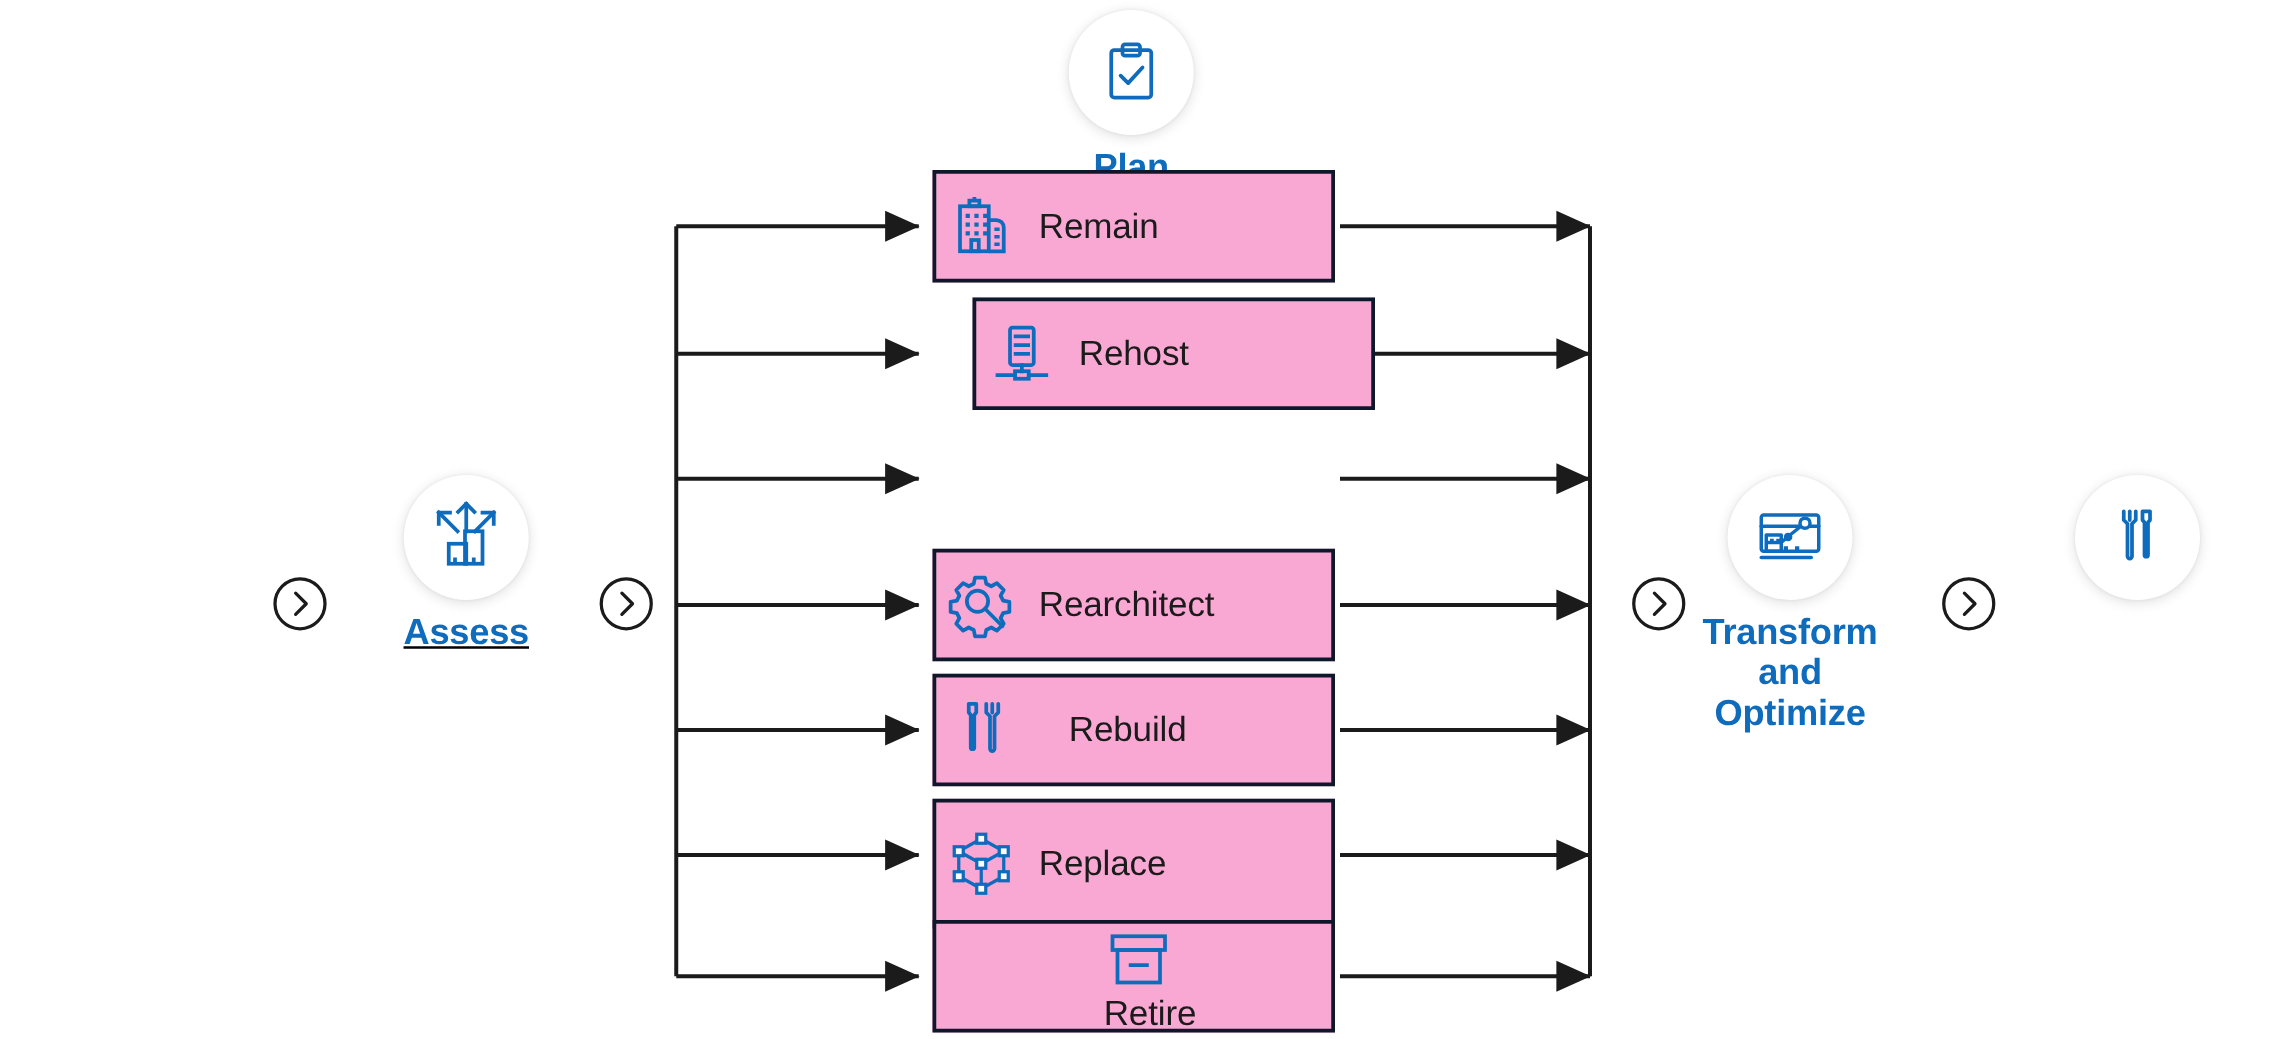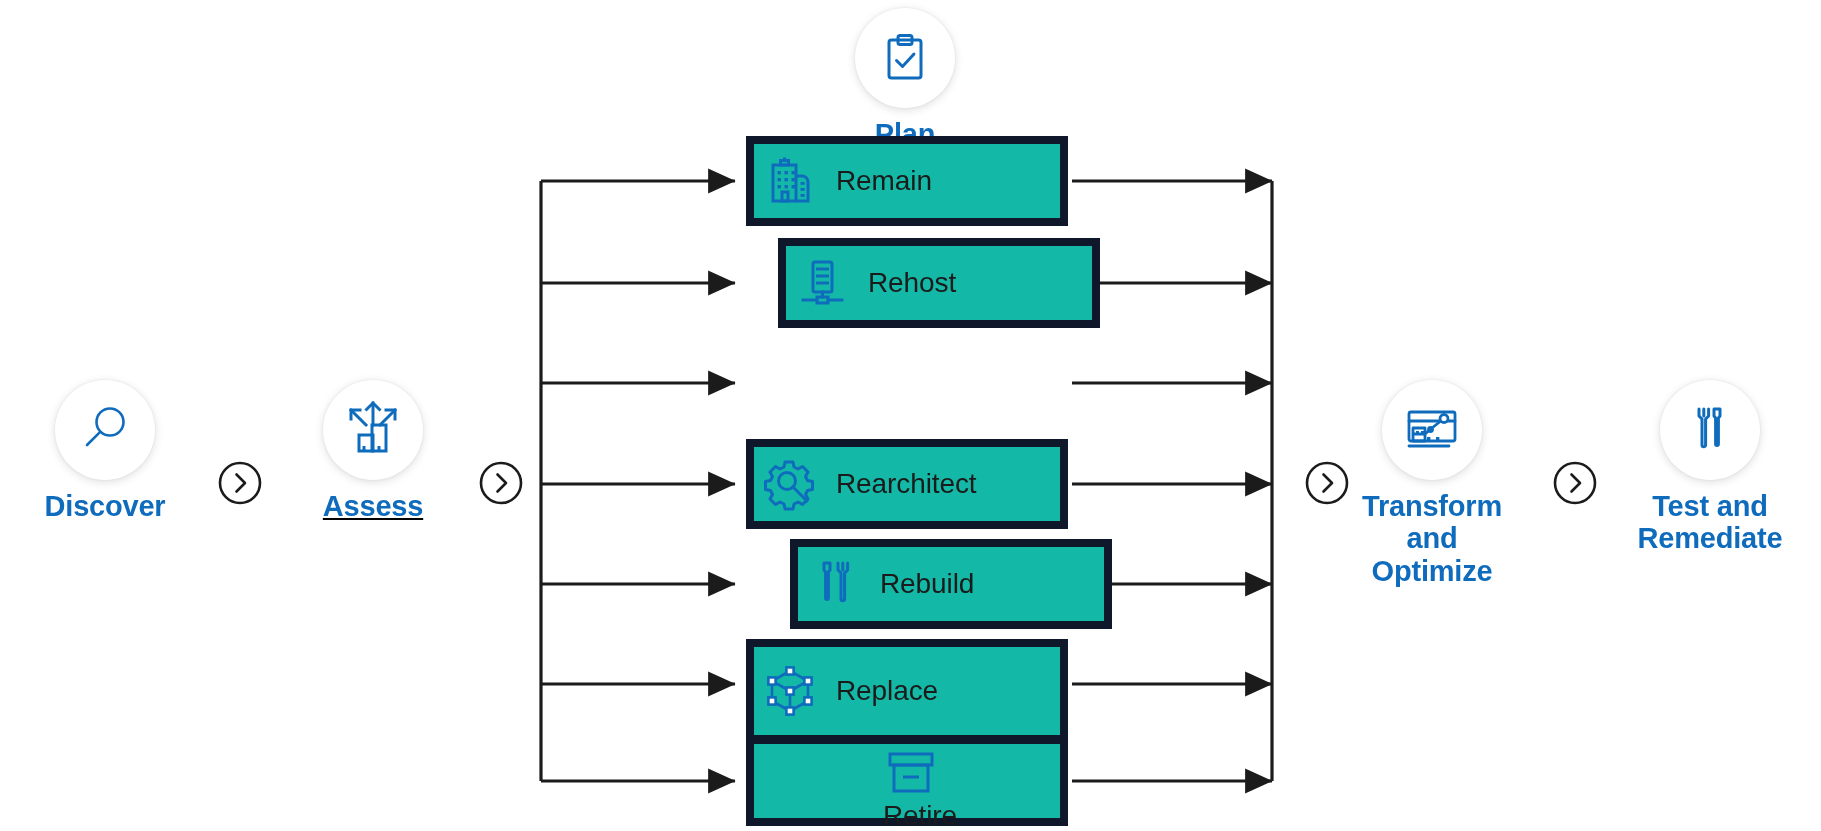--- a/index.html
+++ b/index.html
@@ -61,22 +61,22 @@
   .chev {
     position: absolute;
     width: 44px;
     height: 44px;
   }
 
   
   .opt-box {
     position: absolute;
     box-sizing: border-box;
-    border: 8px solid #0f172a;
-    background: #14b8a6;
+    border: 3px solid #0f172a;
+    background: #f9a8d4;
     display: flex;
     align-items: center;
     padding-left: 8px;
   }
   .opt-icon {
     width: 56px;
     height: 56px;
     flex: 0 0 56px;
     display: flex;
     align-items: center;
@@ -117,29 +117,20 @@
 
     <path d="M1072,181 L1272,181" stroke="#1b1b1b" stroke-width="3.2" fill="none" marker-end="url(#arrowhead)"></path>
     <path d="M1072,283 L1272,283" stroke="#1b1b1b" stroke-width="3.2" fill="none" marker-end="url(#arrowhead)"></path>
     <path d="M1072,383 L1272,383" stroke="#1b1b1b" stroke-width="3.2" fill="none" marker-end="url(#arrowhead)"></path>
     <path d="M1072,484 L1272,484" stroke="#1b1b1b" stroke-width="3.2" fill="none" marker-end="url(#arrowhead)"></path>
     <path d="M1072,584 L1272,584" stroke="#1b1b1b" stroke-width="3.2" fill="none" marker-end="url(#arrowhead)"></path>
     <path d="M1072,684 L1272,684" stroke="#1b1b1b" stroke-width="3.2" fill="none" marker-end="url(#arrowhead)"></path>
     <path d="M1072,781 L1272,781" stroke="#1b1b1b" stroke-width="3.2" fill="none" marker-end="url(#arrowhead)"></path>
   </svg>
 
-  <div class="phase" style="left:55px; top:380px; width:100px;">
-    <div class="phase-bubble">
-      <svg width="58" height="58" viewBox="0 0 58 58">
-        <circle cx="34" cy="21" r="13.5" fill="none" stroke="#0f6cbd" stroke-width="2.6"></circle>
-        <line x1="24.2" x2="11" y1="30.8" y2="44" stroke="#0f6cbd" stroke-width="2.6" stroke-linecap="round"></line>
-      </svg>
-    </div>
-    <div class="phase-label">Discover</div>
-  </div>
 
   <div class="chev" style="left:218px; top:461px;">
     <svg width="44" height="44" viewBox="0 0 44 44">
       <circle cx="22" cy="22" r="20" fill="none" stroke="#1b1b1b" stroke-width="2.6"></circle>
       <path d="M18.5 13.5 L27 22 L18.5 30.5" fill="none" stroke="#1b1b1b" stroke-width="2.6" stroke-linecap="round" stroke-linejoin="round"></path>
     </svg>
   </div>
 
   <div class="phase" style="left:323px; top:380px; width:100px;text-decoration:underline;">
     <div class="phase-bubble">
@@ -240,21 +231,21 @@
         <g fill="none" stroke="#0f6cbd" stroke-width="3" stroke-linejoin="round" stroke-linecap="round">
           <path d="M22 5 h8 l1 5 4 2 4.5-2.5 5.5 5.5 -2.5 4.5 2 4 5 1 v8 l-5 1 -2 4 2.5 4.5 -5.5 5.5 -4.5-2.5 -4 2 -1 5 h-8 l-1-5 -4-2 -4.5 2.5 -5.5-5.5 2.5-4.5 -2-4 -5-1 v-8 l5-1 2-4 -2.5-4.5 5.5-5.5 4.5 2.5 4-2 z"></path>
           <circle cx="24" cy="24" r="8.5"></circle>
           <line x1="30" y1="30" x2="44" y2="44"></line>
         </g>
       </svg>
     </span>
     <span class="opt-label">Rearchitect</span>
   </div>
 
-  <div class="opt-box" style="left:790px; top:539px; width:322px; height:90px;">
+  <div class="opt-box" style="left:746px; top:539px; width:322px; height:90px;gap:24px;">
     <span class="opt-icon">
       <svg width="54" height="54" viewBox="0 0 54 54">
         <g fill="none" stroke="#0f6cbd" stroke-width="3" stroke-linejoin="round" stroke-linecap="round">
           <path d="M17 6 h6 v7 l-1.6 2 v26 a1.4 1.4 0 0 1 -2.8 0 v-26 l-1.6 -2 z"></path>
           <path d="M31 6 v7 l3 3 v26 a1.8 1.8 0 0 0 3.6 0 v-26 l3 -3 v-7"></path>
           <line x1="35.8" y1="6" x2="35.8" y2="13"></line>
         </g>
       </svg>
     </span>
     <span class="opt-label">Rebuild</span>
@@ -337,17 +328,15 @@
   <div class="phase" style="left:1660px; top:380px; width:100px;">
     <div class="phase-bubble">
       <svg width="54" height="54" viewBox="0 0 54 54">
         <g fill="none" stroke="#0f6cbd" stroke-width="3" stroke-linejoin="round" stroke-linecap="round">
           <path d="M16 6 v7 l3 3 v26 a1.8 1.8 0 0 0 3.6 0 v-26 l3 -3 v-7"></path>
           <line x1="20.8" y1="6" x2="20.8" y2="13"></line>
           <path d="M31 6 h6 v7 l-1.6 2 v26 a1.4 1.4 0 0 1 -2.8 0 v-26 l-1.6 -2 z"></path>
         </g>
       </svg>
     </div>
-    <div class="phase-label">Test and
-Remediate</div>
   </div>
 
 </div>
 
 </body></html>

